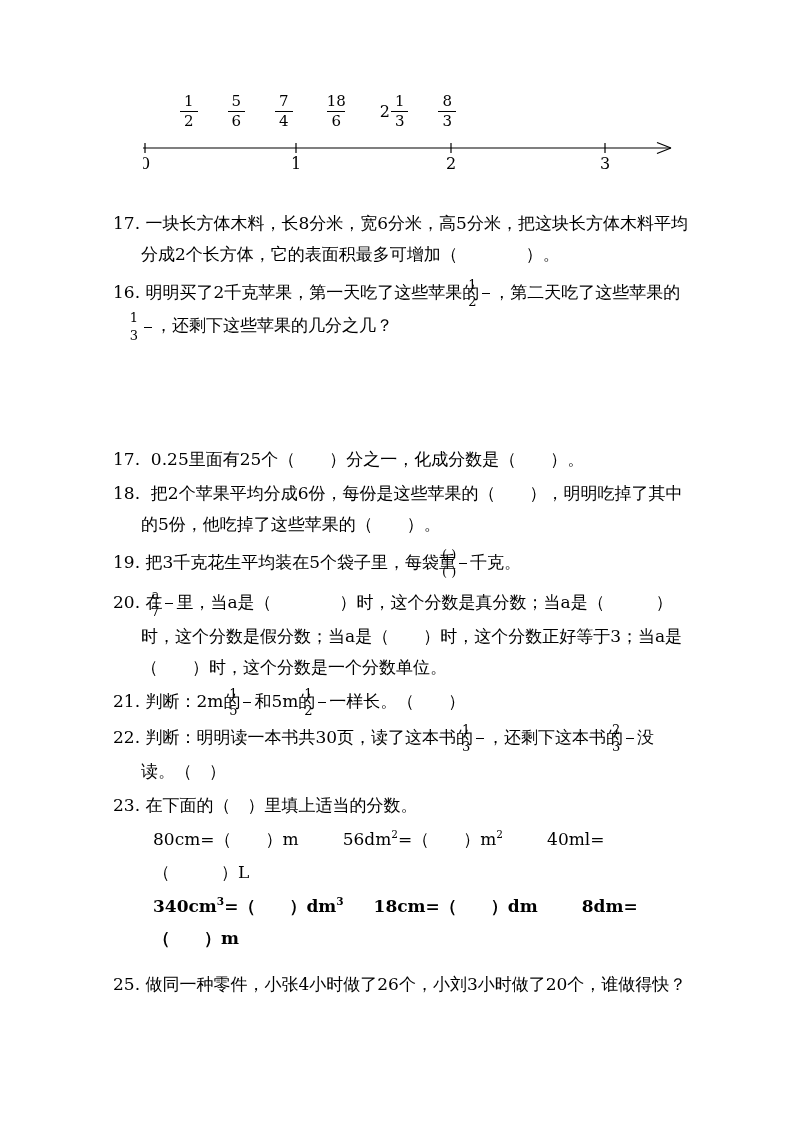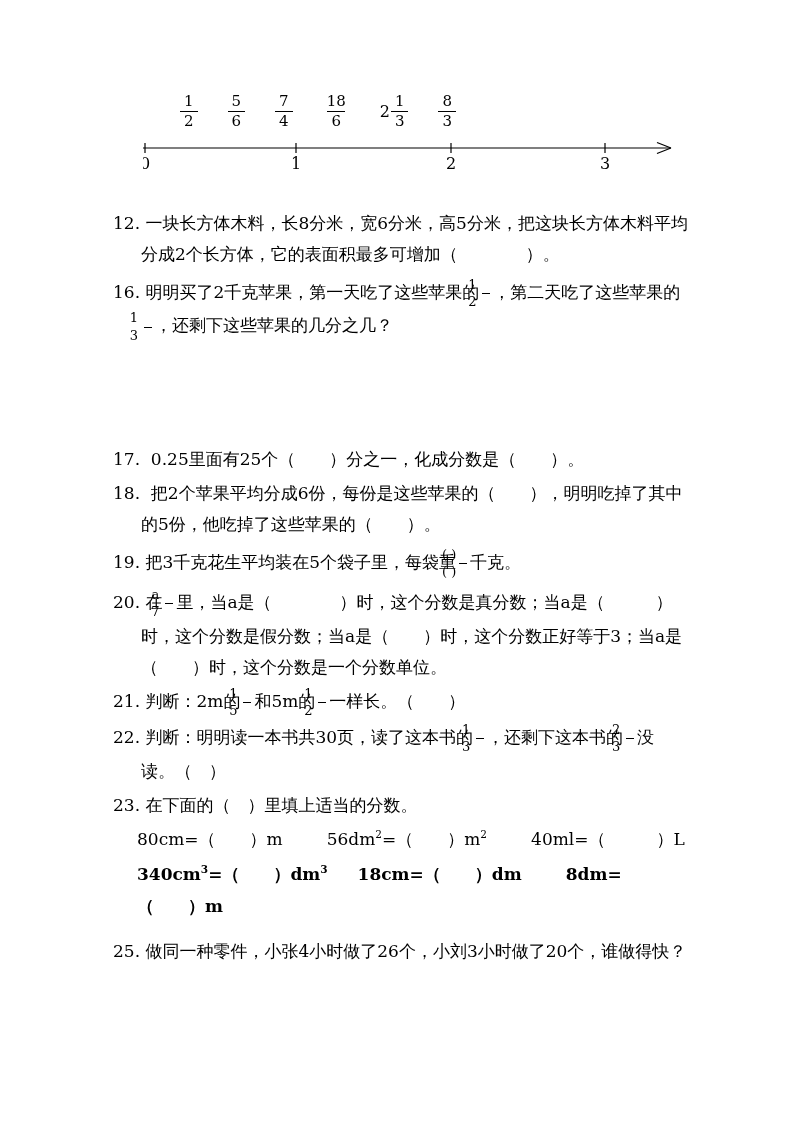--- a/index.html
+++ b/index.html
@@ -51,21 +51,21 @@
     text-indent: -28px;
     margin-bottom: 7px;
     white-space: pre-wrap;
     word-break: break-all;
   }
   .q.space-after { margin-bottom: 100px; }
   .q.tight { margin-bottom: 3px; }
   .subline {
     font-size: 17px;
     line-height: 1.9;
-    margin-left: 24px;
+    margin-left: 40px;
     margin-bottom: 2px;
     white-space: pre-wrap;
   }
   .subline.last { margin-bottom: 14px; font-weight: bold; }
 </style>
 </head>
 <body>
 
 <div class="page">
 
@@ -99,21 +99,21 @@
         <line x1="308" y1="3" x2="308" y2="13" stroke="#000" stroke-width="1.2"></line>
         <line x1="462" y1="3" x2="462" y2="13" stroke="#000" stroke-width="1.2"></line>
         <text x="2" y="29" font-size="16" text-anchor="middle">0</text>
         <text x="153" y="29" font-size="16" text-anchor="middle">1</text>
         <text x="308" y="29" font-size="16" text-anchor="middle">2</text>
         <text x="462" y="29" font-size="16" text-anchor="middle">3</text>
       </svg>
     </div>
   </div>
 
-  <p class="q">12. 一块长方体木料，长8分米，宽6分米，高5分米，把这块长方体木料平均分成2个长方体，它的表面积最多可增加（　　　　）。</p>
+  <p class="q">17. 一块长方体木料，长8分米，宽6分米，高5分米，把这块长方体木料平均分成2个长方体，它的表面积最多可增加（　　　　）。</p>
   <p class="q space-after">16. 明明买了2千克苹果，第一天吃了这些苹果的<span class="frac"><span class="fnum">1</span><span class="fden">2</span></span>，第二天吃了这些苹果的<span class="frac"><span class="fnum">1</span><span class="fden">3</span></span>，还剩下这些苹果的几分之几？</p>
   <p class="q tight">17.  0.25里面有25个（　　）分之一，化成分数是（　　）。</p>
   <p class="q">18.  把2个苹果平均分成6份，每份是这些苹果的（　　），明明吃掉了其中的5份，他吃掉了这些苹果的（　　）。</p>
   <p class="q">19. 把3千克花生平均装在5个袋子里，每袋重<span class="frac"><span class="fnum">( )</span><span class="fden">( )</span></span>千克。</p>
   <p class="q tight">20. 在<span class="frac"><span class="fnum">a</span><span class="fden">7</span></span>里，当a是（　　　　）时，这个分数是真分数；当a是（　　　）时，这个分数是假分数；当a是（　　）时，这个分数正好等于3；当a是（　　）时，这个分数是一个分数单位。</p>
   <p class="q tight">21. 判断：2m的<span class="frac"><span class="fnum">1</span><span class="fden">5</span></span>和5m的<span class="frac"><span class="fnum">1</span><span class="fden">2</span></span>一样长。（　　）</p>
   <p class="q tight">22. 判断：明明读一本书共30页，读了这本书的<span class="frac"><span class="fnum">1</span><span class="fden">3</span></span>，还剩下这本书的<span class="frac"><span class="fnum">2</span><span class="fden">3</span></span>没读。（　）</p>
   <p class="q tight">23. 在下面的（　）里填上适当的分数。</p>
   <p class="subline">80cm=（　　）m<span class="gap" style="width: 44px;"></span>56dm<sup>2</sup>=（　　）m<sup>2</sup><span class="gap" style="width: 44px;"></span>40ml=（　　　）L</p>
   <p class="subline last">340cm<sup>3</sup>=（　　）dm<sup>3</sup><span class="gap" style="width: 30px;"></span>18cm=（　　）dm<span class="gap" style="width: 44px;"></span>8dm=（　　）m</p>

